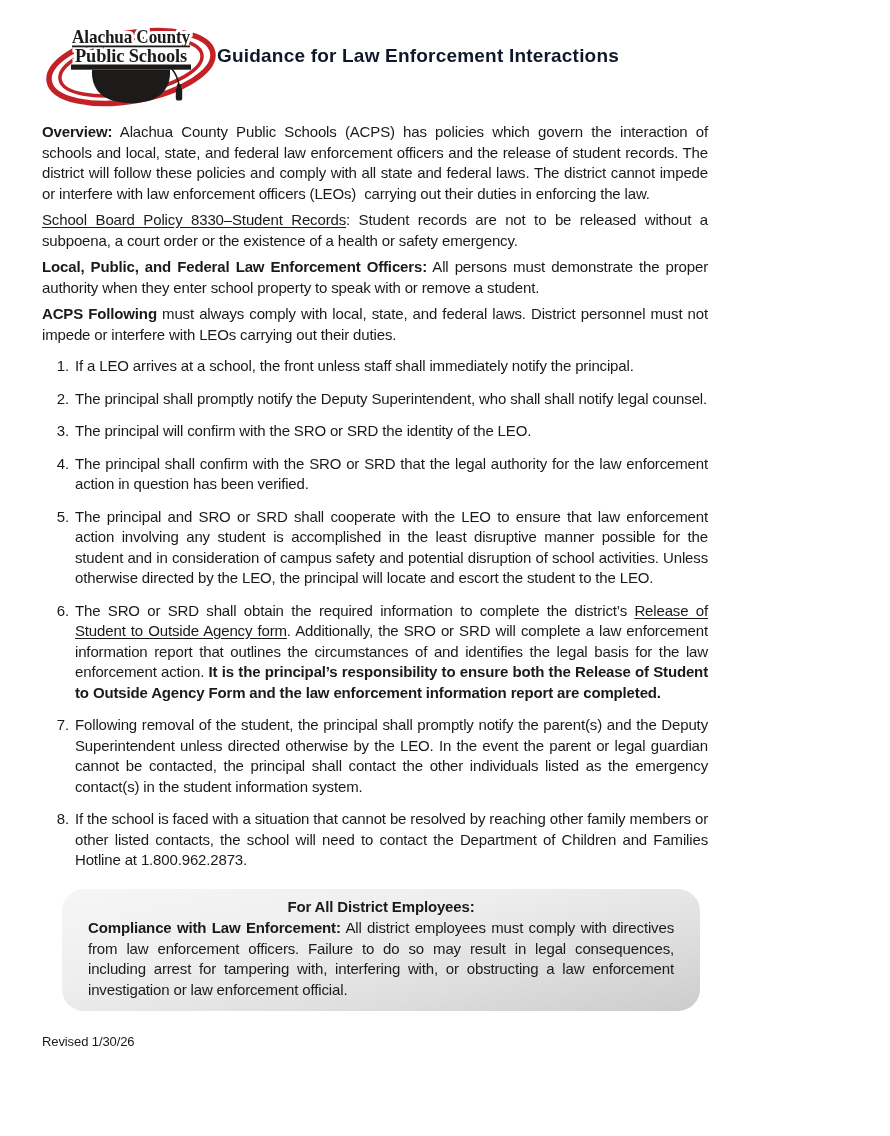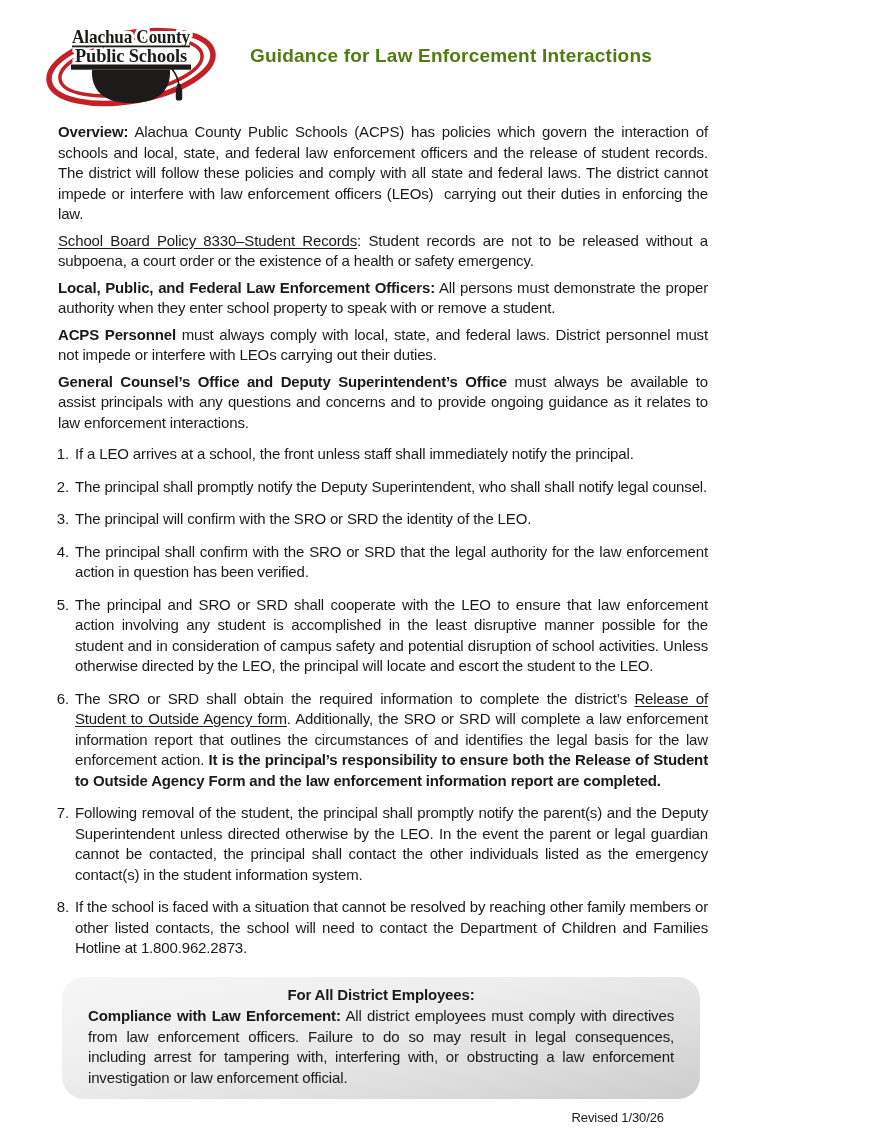--- a/index.html
+++ b/index.html
@@ -5,38 +5,38 @@
   html,body{margin:0;padding:0;background:#ffffff;}
   .page{
     width:752px;height:1136px;overflow:hidden;background:#ffffff;
     font-family:"Liberation Sans",sans-serif;color:#1a1a1a;
     font-size:15px;line-height:20.5px;letter-spacing:-0.15px;
     box-sizing:border-box;
   }
   .header{display:flex;align-items:flex-start;padding:16px 44px 0 45px;}
   .logo{width:172px;height:92px;flex:0 0 auto;}
   .title{
-    flex:1;text-align:right;padding-right:56px;margin-top:30px;
-    font-size:19px;font-weight:bold;letter-spacing:0.2px;color:#4d7c0f;
+    flex:1;text-align:left;padding-right:56px;margin-top:30px;
+    font-size:19px;font-weight:bold;letter-spacing:0.2px;color:#0f172a;
   }
   .content{padding:14px 44px 0 42px;}
-  p.para{margin:0 0 6px 16px;text-align:justify;}
+  p.para{margin:0 0 6px 0;text-align:justify;}
   p.para.operational{margin-top:17px;}
   ol.process-list{margin:11px 0 0 0;padding:0 0 0 31px;}
   ol.process-list li{margin:0 0 12px 0;padding-left:2px;text-align:justify;}
   .b{font-weight:bold;}
   .u{text-decoration:underline;text-underline-offset:2px;}
   .notice-box{
-    margin:18px 8px 0 20px;border-radius:22px;
+    margin:18px 8px 12px 20px;border-radius:22px;
     background:linear-gradient(168deg,#f6f6f6 0%,#eeeeee 38%,#dddddd 72%,#cccccc 100%);
     padding:8px 26px 11px 26px;
   }
   .box-heading{text-align:center;font-weight:bold;margin:0 0 1px 0;}
   .box-text{margin:0;text-align:justify;}
-  .footer{padding:9px 44px 0 0;text-align:right;font-size:13px;letter-spacing:-0.1px;}
+  .footer{padding:9px 44px 0 0;text-align:left;font-size:13px;letter-spacing:-0.1px;}
   .logo-text{font-family:"Liberation Serif",serif;font-weight:bold;}
 </style>
 </head>
 <body>
 
 <div class="page">
 
   <div class="header">
     <svg class="logo" viewBox="0 0 172 92" aria-hidden="true">
       <g>
@@ -54,22 +54,21 @@
         <rect x="130.8" y="71.5" width="6.4" height="13" rx="2.6"></rect>
       </g>
     </svg>
     <h1 class="title">Guidance for Law Enforcement Interactions</h1>
   </div>
 
   <div class="content">
     <p class="para"><span class="b">Overview:</span><span> Alachua County Public Schools (ACPS) has policies which govern the interaction of schools and local, state, and federal law enforcement officers and the release of student records. The district will follow these policies and comply with all state and federal laws. The district cannot impede or interfere with law enforcement officers (LEOs)&nbsp; carrying out their duties in enforcing the law.</span></p>
     <p class="para"><span class="u">School Board Policy 8330–Student Records</span><span>: Student records are not to be released without a subpoena, a court order or the existence of a health or safety emergency.</span></p>
     <p class="para"><span class="b">Local, Public, and Federal Law Enforcement Officers:</span><span> All persons must demonstrate the proper authority when they enter school property to speak with or remove a student.</span></p>
-    <p class="para"><span class="b">ACPS Personnel</span><span> must always comply with local, state, and federal laws. District personnel must not impede or interfere with LEOs carrying out their duties.</span></p>
-    <p class="para"><span class="b">General Counsel’s Office and Deputy Superintendent’s Office</span><span> must always be available to assist principals with any questions and concerns and to provide ongoing guidance as it relates to law enforcement interactions.</span></p>
+    <p class="para"><span class="b">ACPS Following</span><span> must always comply with local, state, and federal laws. District personnel must not impede or interfere with LEOs carrying out their duties.</span></p>
 
     <ol class="process-list">
       <li><span>If a LEO arrives at a school, the front unless staff shall immediately notify the principal.</span></li>
       <li><span>The principal shall promptly notify the Deputy Superintendent, who shall shall notify legal counsel.</span></li>
       <li><span>The principal will confirm with the SRO or SRD the identity of the LEO.</span></li>
       <li><span>The principal shall confirm with the SRO or SRD that the legal authority for the law enforcement action in question has been verified.</span></li>
       <li><span>The principal and SRO or SRD shall cooperate with the LEO to ensure that law enforcement action involving any student is accomplished in the least disruptive manner possible for the student and in consideration of campus safety and potential disruption of school activities. Unless otherwise directed by the LEO, the principal will locate and escort the student to the LEO.</span></li>
       <li><span>The SRO or SRD shall obtain the required information to complete the district’s </span><span class="u">Release of Student to Outside Agency form</span><span>. Additionally, the SRO or SRD will complete a law enforcement information report that outlines the circumstances of and identifies the legal basis for the law enforcement action. </span><span class="b">It is the principal’s responsibility to ensure both the Release of Student to Outside Agency Form and the law enforcement information report are completed.</span></li>
       <li><span>Following removal of the student, the principal shall promptly notify the parent(s) and the Deputy Superintendent unless directed otherwise by the LEO. In the event the parent or legal guardian cannot be contacted, the principal shall contact the other individuals listed as the emergency contact(s) in the student information system.</span></li>
       <li><span>If the school is faced with a situation that cannot be resolved by reaching other family members or other listed contacts, the school will need to contact the Department of Children and Families Hotline at 1.800.962.2873.</span></li>

